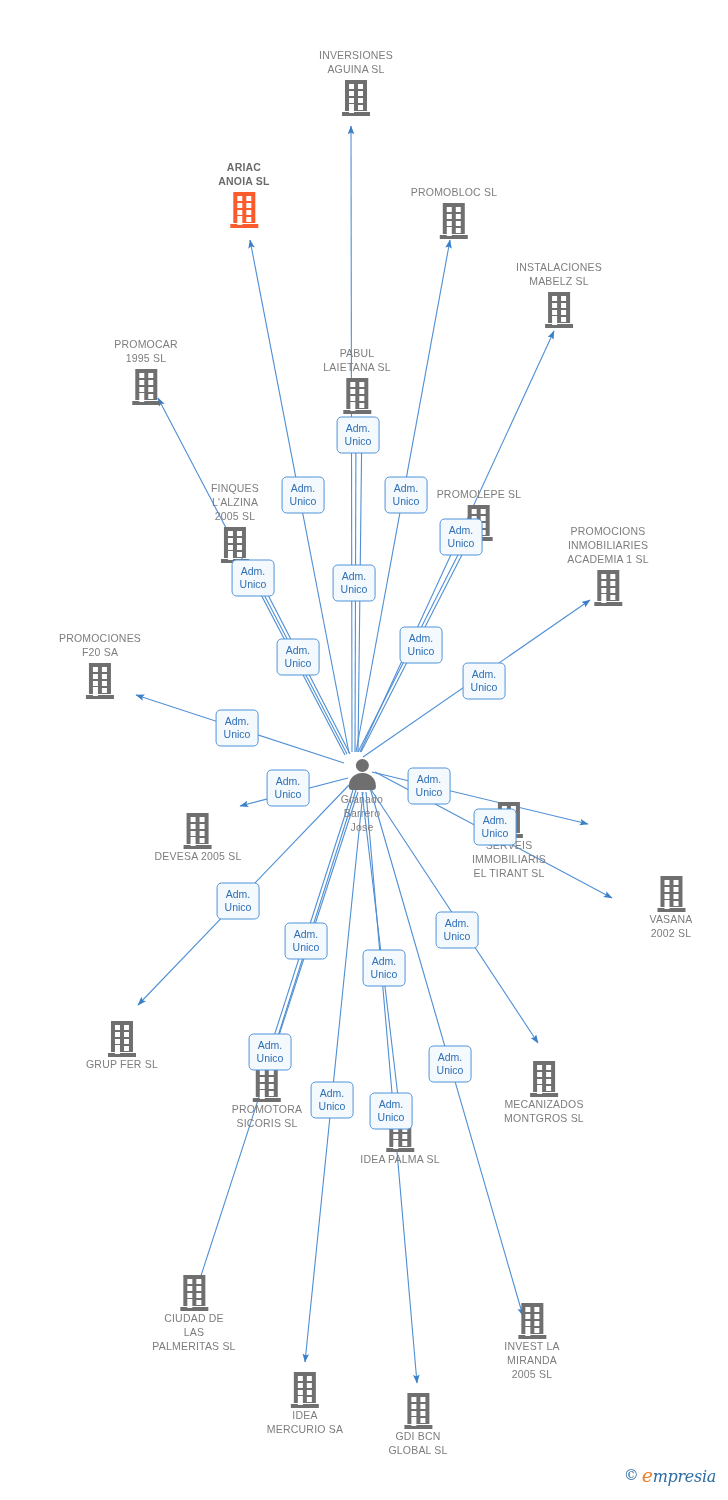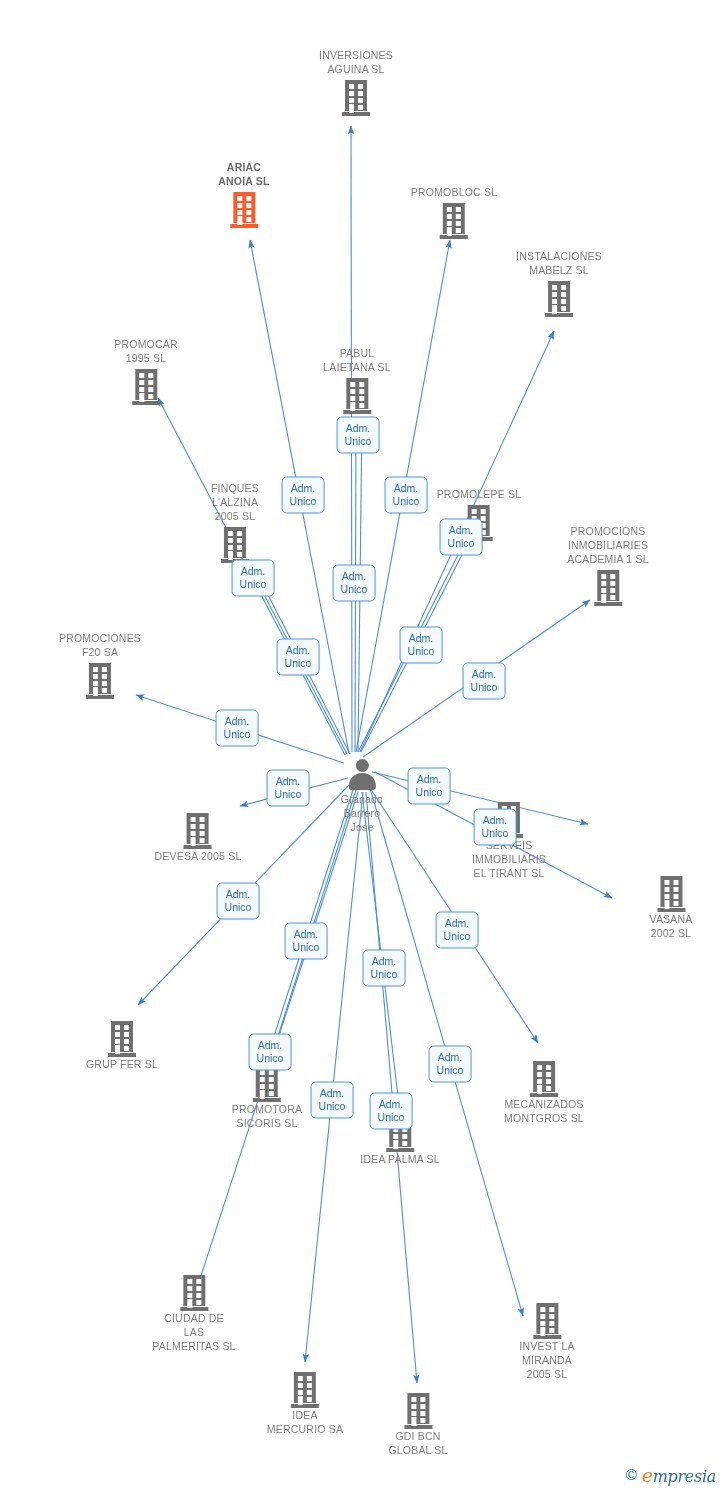--- a/index.html
+++ b/index.html
@@ -165,21 +165,21 @@
             <div class="win" style="left: 7px; top: 11px;"></div>
             <div class="win" style="left: 7px; top: 18px;"></div>
             <div class="win" style="left: 16px; top: 4px;"></div>
             <div class="win" style="left: 16px; top: 11px;"></div>
             <div class="win" style="left: 16px; top: 18px;"></div>
             <div class="win" style="left: 16px; top: 25px;"></div>
             <div class="door" style="left: 7px; top: 24px;"></div>
           </div>
         </div>
       </div>
-      <div class="node company" style="left: 559px; top: 249px;">
+      <div class="node company" style="left: 559px; top: 260px;">
         <div class="caption">INSTALACIONES
 MABELZ SL</div>
         <div class="icon-wrap">
           <div class="bld">
             <div class="body"></div>
             <div class="base"></div>
             <div class="win" style="left: 7px; top: 4px;"></div>
             <div class="win" style="left: 7px; top: 11px;"></div>
             <div class="win" style="left: 7px; top: 18px;"></div>
             <div class="win" style="left: 16px; top: 4px;"></div>
@@ -435,21 +435,21 @@
             <div class="win" style="left: 16px; top: 11px;"></div>
             <div class="win" style="left: 16px; top: 18px;"></div>
             <div class="win" style="left: 16px; top: 25px;"></div>
             <div class="door" style="left: 7px; top: 24px;"></div>
           </div>
         </div>
         <div class="caption">CIUDAD DE
 LAS
 PALMERITAS SL</div>
       </div>
-      <div class="node company" style="left: 547px; top: 1299px;">
+      <div class="node company" style="left: 532px; top: 1299px;">
         <div class="icon-wrap">
           <div class="bld">
             <div class="body"></div>
             <div class="base"></div>
             <div class="win" style="left: 7px; top: 4px;"></div>
             <div class="win" style="left: 7px; top: 11px;"></div>
             <div class="win" style="left: 7px; top: 18px;"></div>
             <div class="win" style="left: 16px; top: 4px;"></div>
             <div class="win" style="left: 16px; top: 11px;"></div>
             <div class="win" style="left: 16px; top: 18px;"></div>

